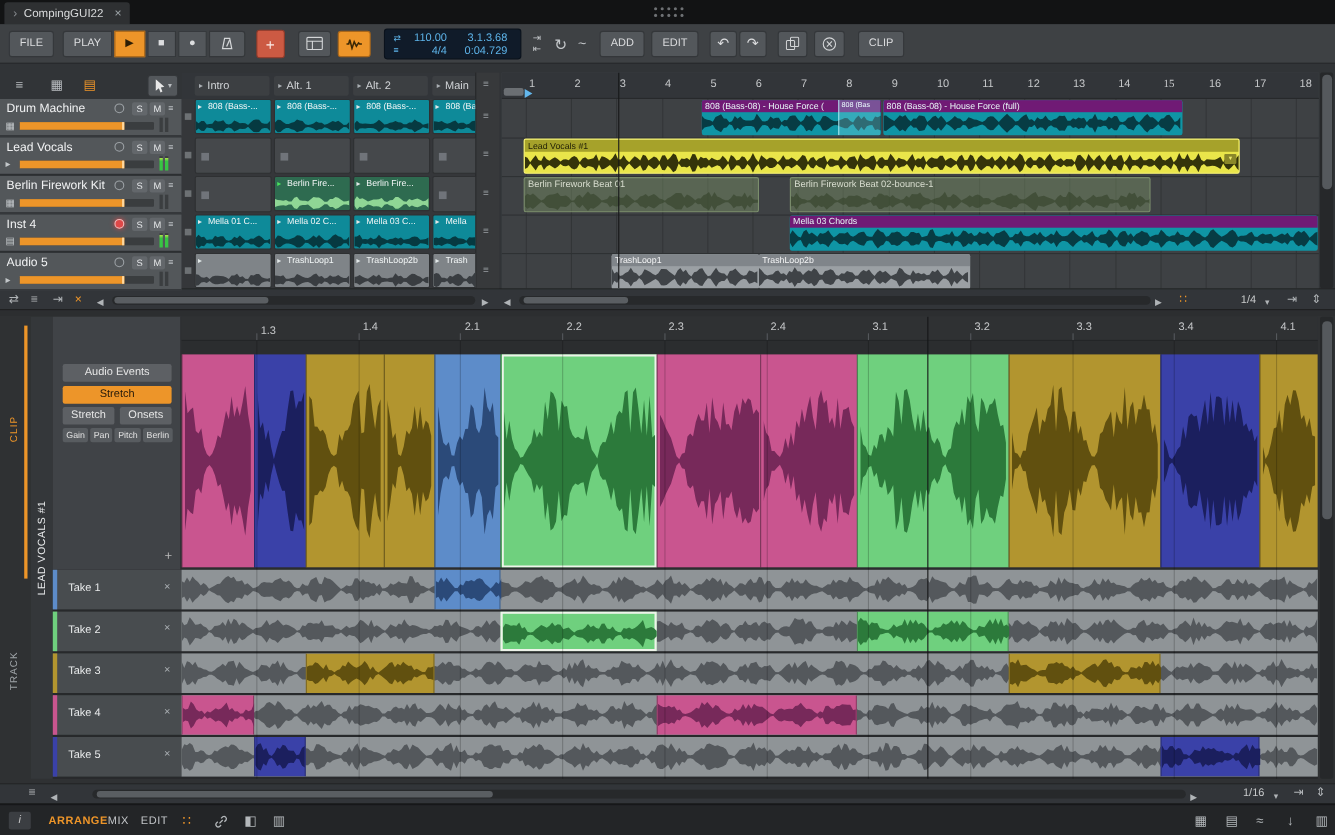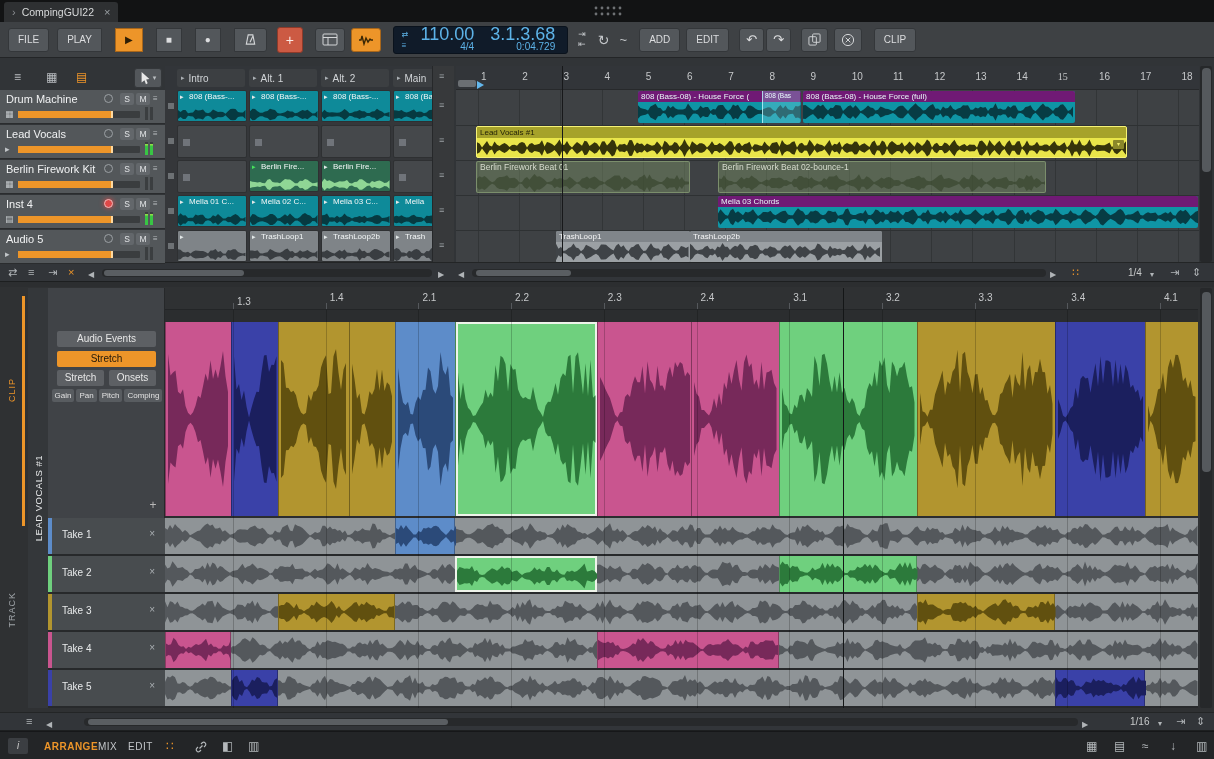--- a/index.html
+++ b/index.html
@@ -14,31 +14,31 @@
   .doc-tab .chev{color:#8b8f93;font-size:11px}
   .doc-tab .ttl{color:#d8dadb;font-size:10.5px}
   .doc-tab .tclose{color:#9aa0a4;font-size:11px;margin-left:4px;cursor:default}
   #logo{position:absolute;left:593px;top:5px}
 
   
   #toolbar{position:absolute;left:0;top:22px;width:1214px;height:36px;background:#3e4144;
     border-bottom:1px solid #232527;display:flex;align-items:center}
   .tb{height:24px;background:#53575b;border:1px solid #34373a;border-radius:3px;color:#dcdddf;
     font-size:10px;display:flex;align-items:center;justify-content:center;padding:0 9px;white-space:nowrap}
-  .grp{display:flex;gap:13px}
+  .grp{display:flex;gap:2px}
   .grp .tb{border-radius:0}
   .grp .tb:first-child{border-radius:3px 0 0 3px}
   .grp .tb:last-child{border-radius:0 3px 3px 0}
   .tb.orange{background:#ED9529;border-color:#a8661a;color:#2e1e05}
   .tb.plusred{background:#cc5a43;border-color:#8e3a2a;color:#fbe9e4;font-size:14px;width:26px;height:26px;padding:0}
   .gi{font-size:10px;line-height:1}
   .disp{height:28px;background:#101b29;border:1px solid #0a121c;border-radius:3px;display:flex;align-items:stretch;padding:1px 4px}
   .dicons{display:flex;flex-direction:column;justify-content:center;gap:2px;color:#5db3e8;font-size:8px;padding:0 4px}
   .dnum{display:flex;flex-direction:column;justify-content:center;align-items:flex-end;padding:0 8px}
-  .dnum .big{color:#5db3e8;font-size:18px;line-height:13px}
+  .dnum .big{color:#5db3e8;font-size:10px;line-height:13px}
   .dnum .small{color:#5db3e8;font-size:10px;line-height:11px}
   .tico{color:#c3c6c9;font-size:12px;display:flex;flex-direction:column;align-items:center;line-height:1;gap:1px}
 
   
   .arrbg{position:absolute;left:0;top:58px;width:1214px;height:204px;background:#313437}
   .aicon{position:absolute;font-size:12px;color:#b9bdc0;cursor:default}
   .aicon.orange{color:#ED9529}
   .toolbtn{position:absolute;width:28px;height:20px;background:#53575b;border:1px solid #34373a;border-radius:3px;
     display:flex;align-items:center;justify-content:center;gap:2px}
   .toolbtn .caret{font-size:7px;color:#b9bdc0}
@@ -283,21 +283,21 @@
 
   <div id="panel">
     <div class="pbtn" style="top:43px">Audio Events</div>
     <div class="pbtn active" style="top:63px">Stretch</div>
     <div class="pbtn half" style="top:82px;left:9px">Stretch</div>
     <div class="pbtn half" style="top:82px;left:61px">Onsets</div>
     <div class="minirow">
       <span class="mbtn">Gain</span>
       <span class="mbtn">Pan</span>
       <span class="mbtn">Pitch</span>
-      <span class="mbtn">Comping</span>
+      <span class="mbtn">Berlin</span>
     </div>
     <div class="addtake">+</div>
   </div>
 
   <div style="position:absolute;left:48px;top:518px;width:1150px;height:190px;background:#27292b"></div>
 
   <div class="vscroll" style="left:1200px;top:288px;height:420px">
     <div class="vthumb" style="top:4px;height:180px"></div>
   </div>
 

